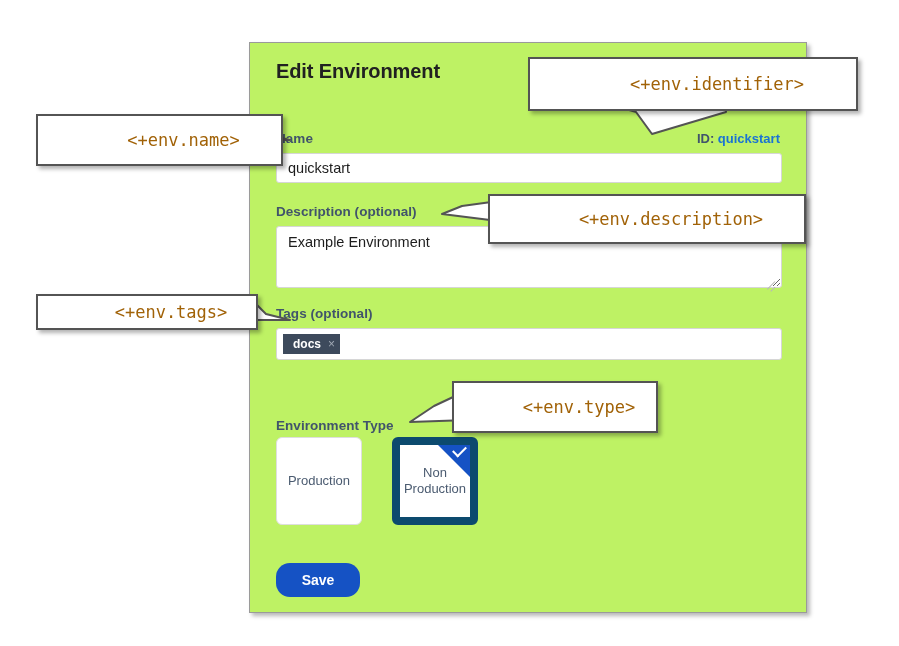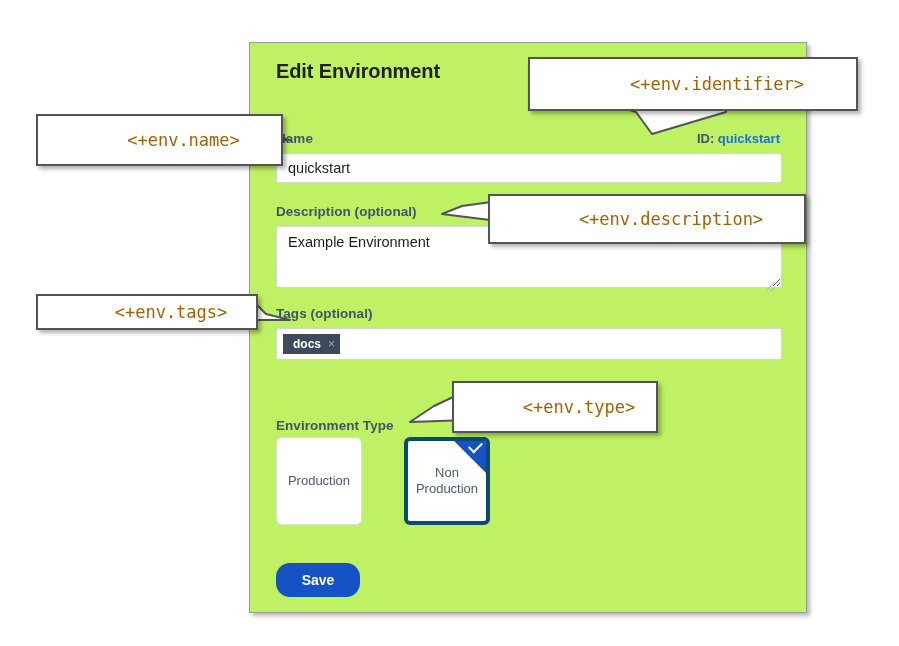--- a/index.html
+++ b/index.html
@@ -146,22 +146,21 @@
     color: #4b5b70;
     line-height: 16px;
     overflow: hidden;
   }
   #card-production {
     left: 26px;
     border: 1px solid #dedede;
   }
   #card-nonproduction {
     left: 142px;
-    border: 4px solid #0c4a6e;
-    margin-left: 12px;
+    border: 8px solid #0c4a6e;
   }
   #card-check-badge {
     position: absolute;
     right: -1px; top: -1px;
     width: 34px; height: 34px;
     overflow: hidden;
   }
   #card-check-badge .tri {
     position: absolute;
     right: 0; top: 0;

